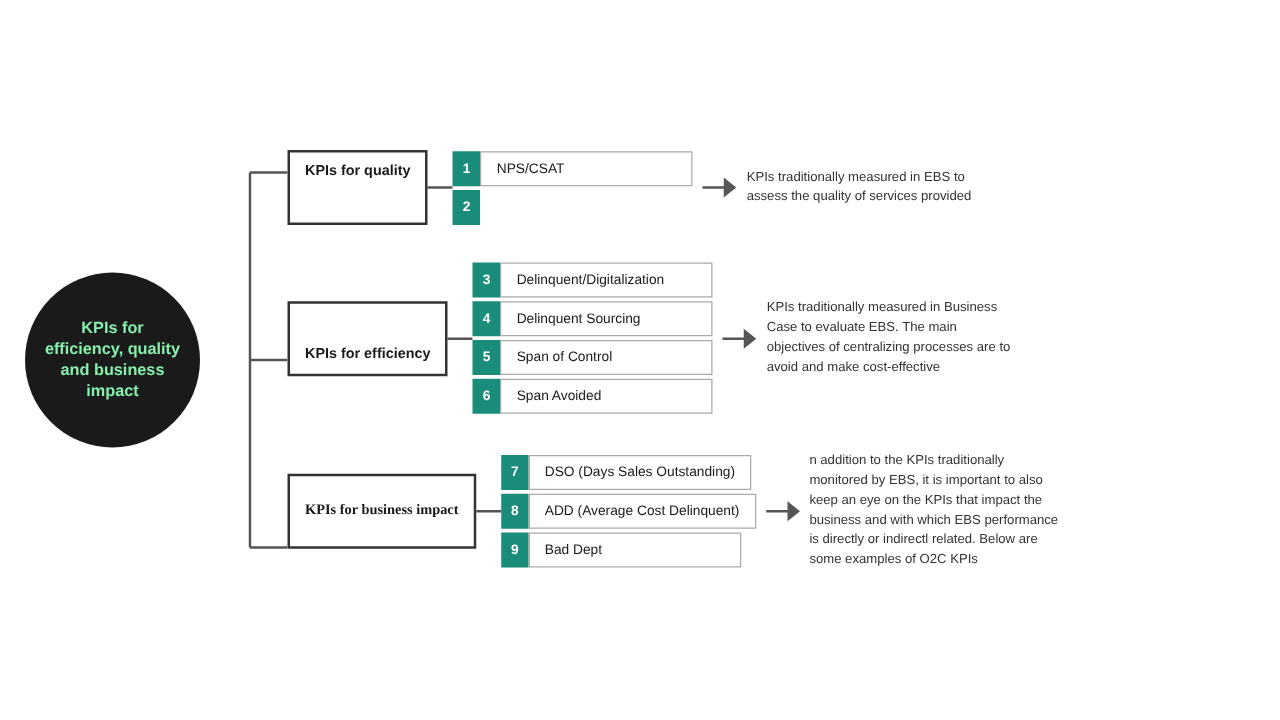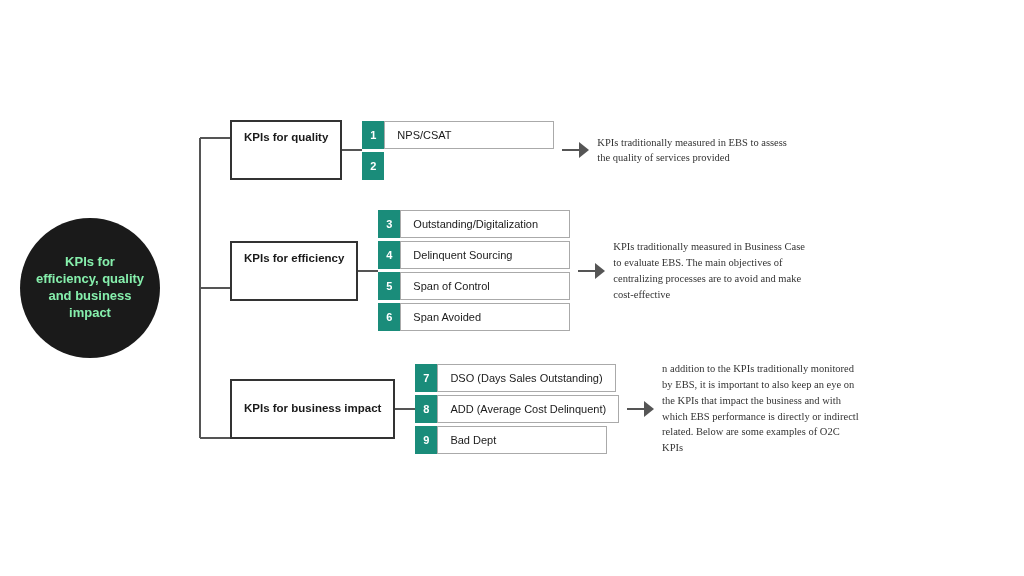--- a/index.html
+++ b/index.html
@@ -96,21 +96,20 @@
       border-left: 10px solid #555;
       margin-left: -1px;
     }
 
     
     .description-text {
       font-size: 10.5px;
       color: #333;
       line-height: 1.5;
       max-width: 200px;
-      font-family: Liberation Serif, serif;
     }
 
     
     .diagram-wrapper {
       display: flex;
       align-items: center;
       width: 100%;
       height: 100%;
       padding: 20px;
     }
@@ -162,30 +161,30 @@
       <div class="arrow-container">
         <div class="arrow-line"></div>
         <div class="arrow-head"></div>
       </div>
 
       <div class="description-text">KPIs traditionally measured in EBS to assess the quality of services provided</div>
     </div>
 
     <div style="display:flex; align-items:center; margin-bottom:30px;">
 
-      <div class="category-box" style="height:60px; display:flex; align-items:flex-start; justify-content:center;">
+      <div class="category-box" style="height:60px; display:flex; align-items:flex-end; justify-content:center;">
         <span>KPIs for efficiency</span>
       </div>
 
       <div style="width:20px;height:2px;background:#555;"></div>
 
       <div class="kpi-column">
         <div class="kpi-item">
           <div class="kpi-number">3</div>
-          <div class="kpi-label">Outstanding/Digitalization</div>
+          <div class="kpi-label">Delinquent/Digitalization</div>
         </div>
         <div class="kpi-item">
           <div class="kpi-number">4</div>
           <div class="kpi-label">Delinquent Sourcing</div>
         </div>
         <div class="kpi-item">
           <div class="kpi-number">5</div>
           <div class="kpi-label">Span of Control</div>
         </div>
         <div class="kpi-item">
@@ -197,21 +196,21 @@
       <div class="arrow-container">
         <div class="arrow-line"></div>
         <div class="arrow-head"></div>
       </div>
 
       <div class="description-text">KPIs traditionally measured in Business Case to evaluate EBS. The main objectives of centralizing processes are to avoid and make cost-effective</div>
     </div>
 
     <div style="display:flex; align-items:center;">
 
-      <div class="category-box" style="height:60px; display:flex; align-items:center; justify-content:flex-end;">
+      <div class="category-box" style="height:60px; display:flex; align-items:center; justify-content:flex-end;font-family:Liberation Serif, serif;">
         <span>KPIs for business impact</span>
       </div>
 
       <div style="width:20px;height:2px;background:#555;"></div>
 
       <div class="kpi-column">
         <div class="kpi-item">
           <div class="kpi-number">7</div>
           <div class="kpi-label">DSO (Days Sales Outstanding)</div>
         </div>

